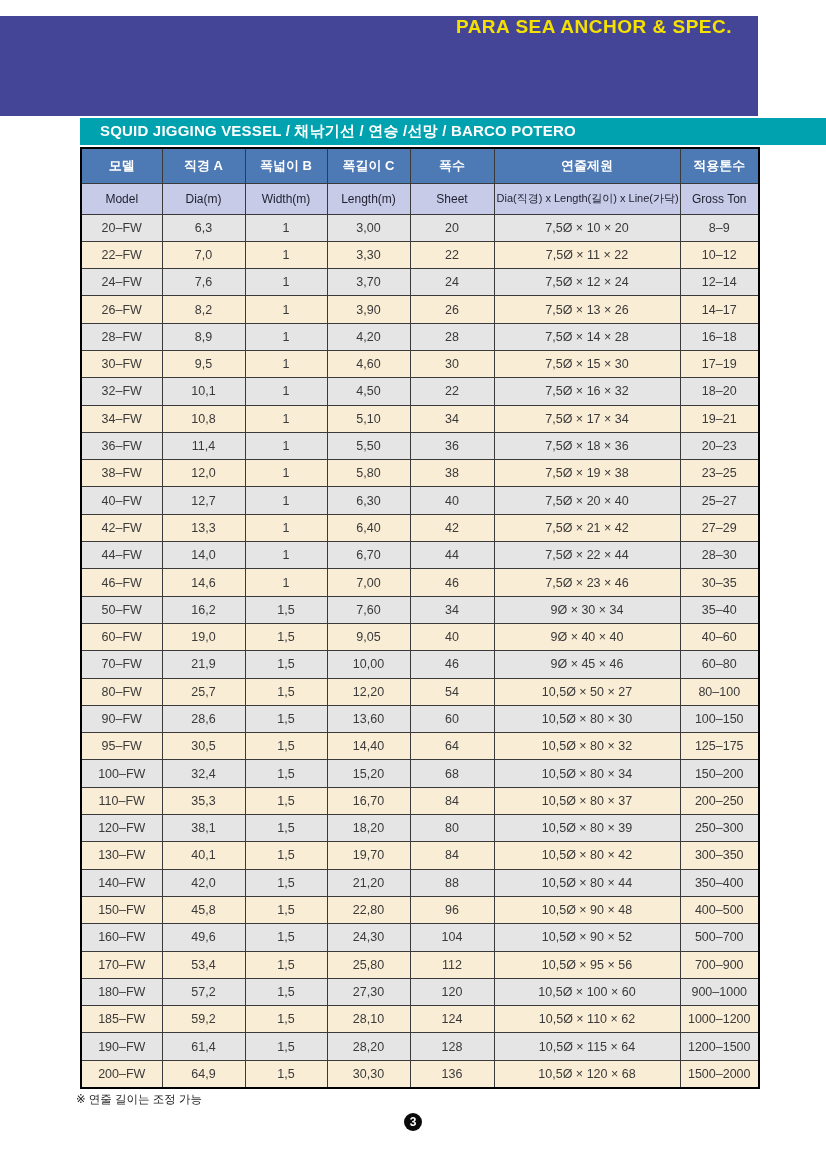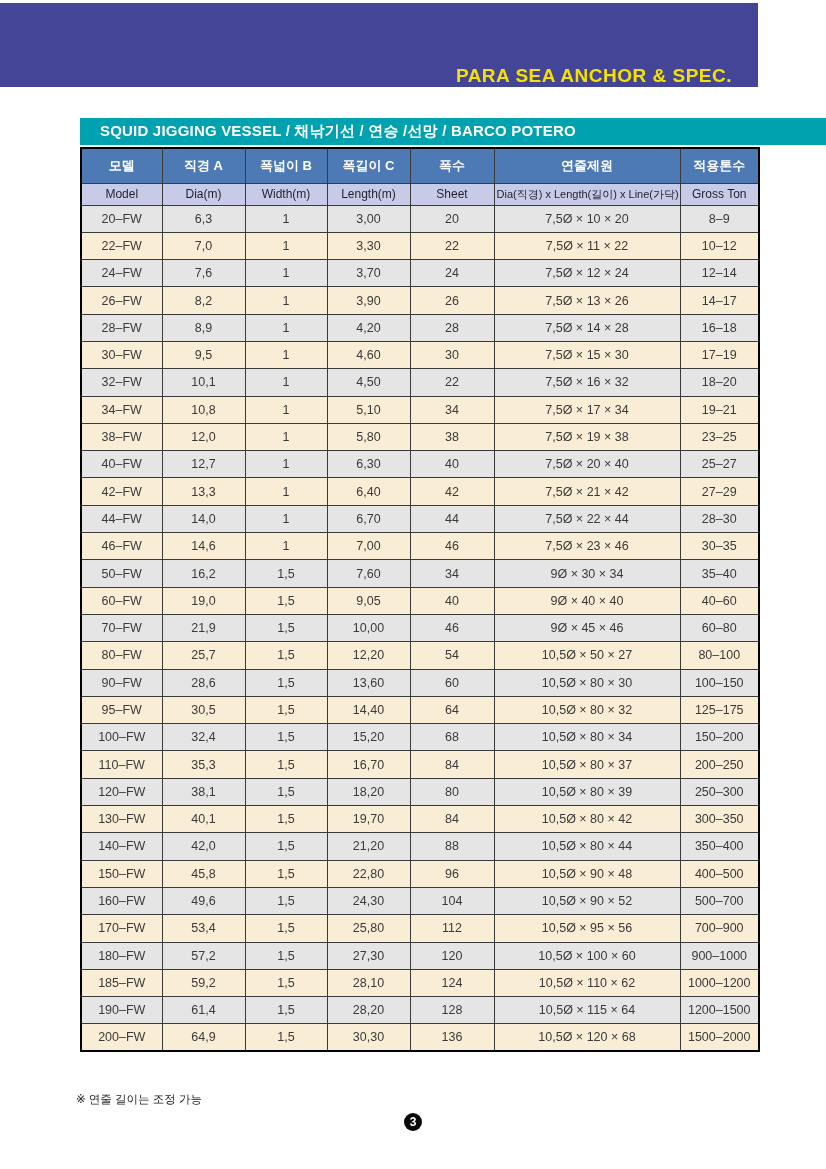--- a/index.html
+++ b/index.html
@@ -1,22 +1,22 @@
 <!DOCTYPE html>
 <html><head>
 <meta charset="utf-8">
 <style>
   html,body{margin:0;padding:0;background:#e8e8e8;}
   .page{
     position:relative;width:826px;height:1169px;background:#ffffff;
     font-family:"Liberation Sans","DejaVu Sans",sans-serif;overflow:hidden;
   }
   .banner{
-    position:absolute;left:0;top:3px;width:758px;height:84px;background:#444596;
-    display:flex;align-items:flex-end;justify-content:flex-end;
+    position:absolute;left:0;top:16px;width:758px;height:100px;background:#444596;
+    display:flex;align-items:flex-start;justify-content:flex-end;
   }
   .banner-title{
     color:#F5E100;font-size:19px;font-weight:bold;letter-spacing:0.5px;
     padding-right:26px;
   }
   .section-bar{
     position:absolute;left:80px;top:118px;width:816px;height:27px;background:#00A2B0;
     display:flex;align-items:center;box-sizing:border-box;padding-left:20px;
   }
   .section-title{color:#ffffff;font-size:15px;font-weight:bold;letter-spacing:0.2px;}
@@ -24,21 +24,21 @@
   table.spec{
     width:678px;border-collapse:collapse;table-layout:fixed;
     border:2px solid #000000;
   }
   table.spec th,table.spec td{
     border:1px solid #3a3a3a;text-align:center;vertical-align:middle;
     padding:0 2px;overflow:hidden;white-space:nowrap;
   }
   tr.hdr1{height:35px;background:#4D79B5;}
   tr.hdr1 th{color:#ffffff;font-size:13px;font-weight:bold;}
-  tr.hdr2{height:22px;background:#C7CBE8;padding-left:20px;}
+  tr.hdr2{height:31px;background:#C7CBE8;padding-left:20px;}
   tr.hdr2 th{color:#1f1f2e;font-size:12px;font-weight:normal;}
   tr.hdr2 th.small{font-size:11px;}
   tbody tr{height:27.3px;background:#e5e5e5;}
   tbody tr.alt{background:#FAEDD5;}
   tbody td{color:#3a3a3a;font-size:12.5px;}
   .footnote{
     position:absolute;left:76px;top:1092px;font-size:11.5px;color:#222222;
   }
   .page-badge{
     position:absolute;left:404px;top:1113px;width:18px;height:18px;border-radius:50%;
@@ -156,20 +156,29 @@
           </tr>
           <tr class="alt">
             <td>34–FW</td>
             <td>10,8</td>
             <td>1</td>
             <td>5,10</td>
             <td>34</td>
             <td>7,5Ø × 17 × 34</td>
             <td>19–21</td>
           </tr>
+          <tr>
+            <td>36–FW</td>
+            <td>11,4</td>
+            <td>1</td>
+            <td>5,50</td>
+            <td>36</td>
+            <td>7,5Ø × 18 × 36</td>
+            <td>20–23</td>
+          </tr>
           <tr class="alt">
             <td>38–FW</td>
             <td>12,0</td>
             <td>1</td>
             <td>5,80</td>
             <td>38</td>
             <td>7,5Ø × 19 × 38</td>
             <td>23–25</td>
           </tr>
           <tr>

